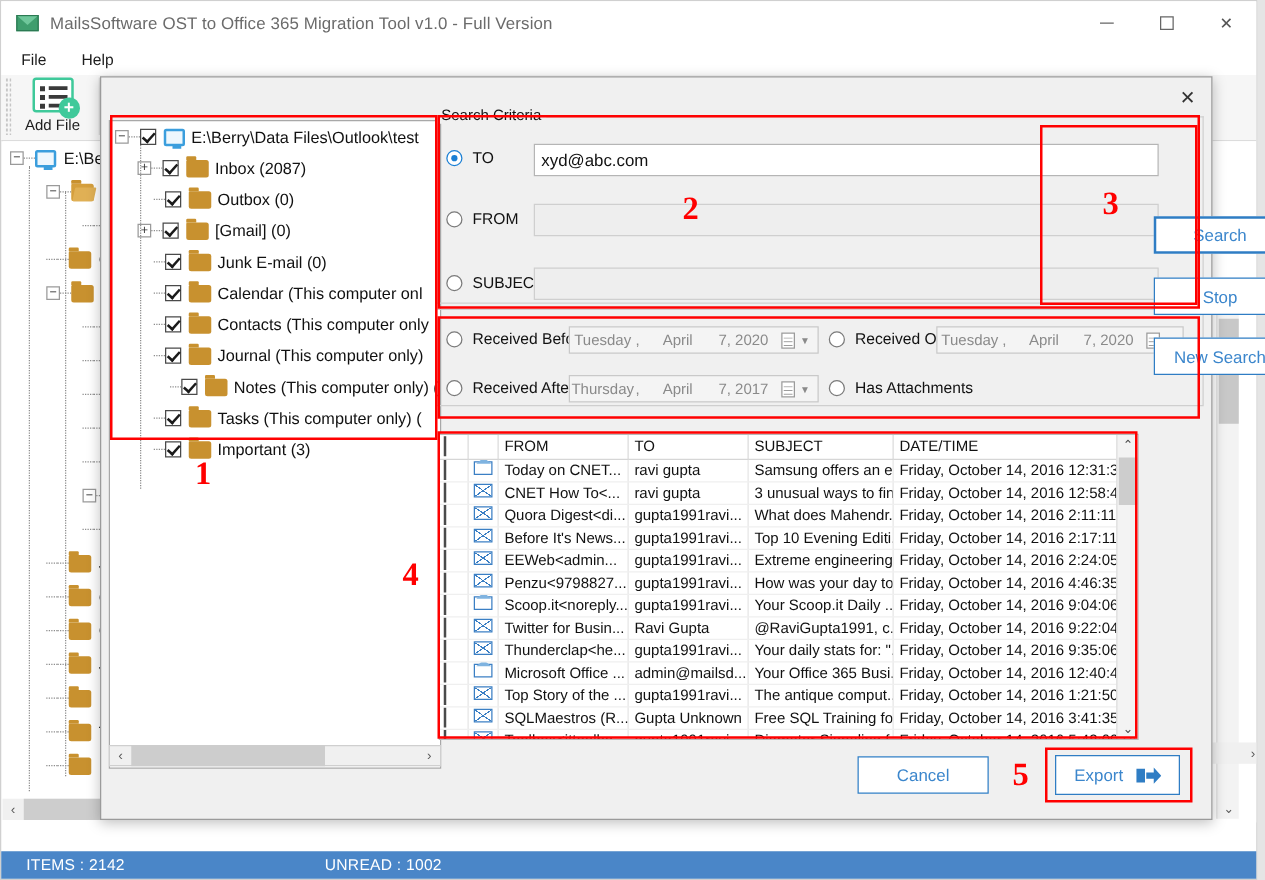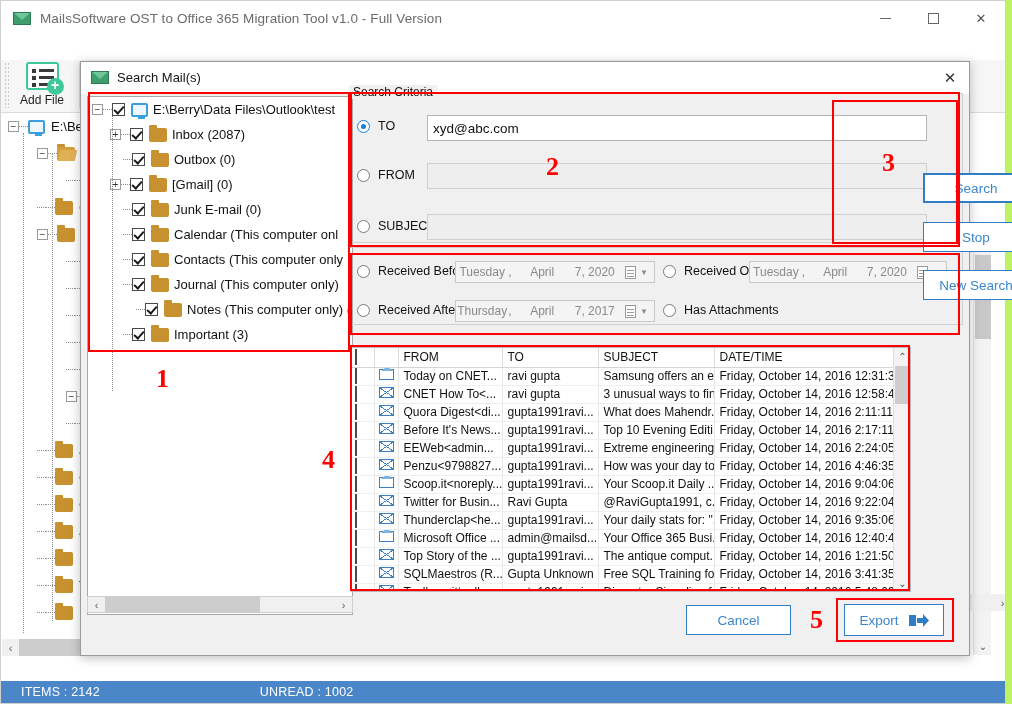--- a/index.html
+++ b/index.html
@@ -6,21 +6,21 @@
   html, body {
     margin: 0; padding: 0;
     width: 1012px; height: 704px;
     overflow: hidden;
     font-family: "Liberation Sans", sans-serif;
     background: #1b1b1b;
   }
   #app {
     position: relative;
     width: 1012px; height: 704px;
-    background: #bef264;
+    background: #e5e5e5;
     overflow: hidden;
   }
 
   
   .main-window {
     position: absolute;
     left: 0; top: 0;
     width: 1006px; height: 704px;
     background: #ffffff;
     border: 1px solid #d0d0d0;
@@ -436,20 +436,24 @@
         <div class="win-btn">
             <span class="bar"></span>
           </div>
         <div class="win-btn">
             <span class="sq"></span>
           </div>
         <div class="win-btn">✕</div>
       </div>
     </div>
 
+    <div class="menubar">
+      <div class="menu-item">File</div>
+      <div class="menu-item">Help</div>
+    </div>
 
     <div class="toolbar">
       <div class="tb-dots"></div>
       <div class="tb-item">
         <div class="addfile-icon">
           <span class="afi-dot" style="top:5px"></span>
           <span class="afi-row" style="top:5px;left:11px;width:15px"></span>
           <span class="afi-dot" style="top:12px"></span>
           <span class="afi-row" style="top:12px;left:11px;width:15px"></span>
           <span class="afi-dot" style="top:19px"></span>
@@ -636,26 +640,20 @@
       </div>
     </div>
 
     <div class="statusbar">
       <div class="status-item">ITEMS : 2142</div>
       <div class="status-item second">UNREAD : 1002</div>
     </div>
   </div>
 
   <div class="dialog">
-    <div class="dlg-title">
-      <div class="dlg-icon">
-        <div class="env"></div>
-      </div>
-      <div class="dlg-title-text">Search Mail(s)</div>
-    </div>
     <div class="dlg-close">✕</div>
 
     <div class="dlg-tree">
       <div class="vline" style="left:24px; top:16px; height:278px;"></div>
 
       <div class="dt-row">
         <span class="exp-box">−</span>
         <span class="dots-h"></span>
         <span class="chk on"></span>
         <span class="monitor" style="margin-left:3px"></span>
@@ -713,20 +711,26 @@
         <span class="dt-label">Journal (This computer only)</span>
       </div>
 
       <div class="dt-row" style="padding-left:48px">
         <span class="dots-h"></span>
         <span class="chk on"></span>
         <span class="folder" style="margin-left:3px"></span>
         <span class="dt-label">Notes (This computer only) (</span>
       </div>
 
+      <div class="dt-row" style="padding-left:35px">
+        <span class="dots-h"></span>
+        <span class="chk on"></span>
+        <span class="folder" style="margin-left:3px"></span>
+        <span class="dt-label">Tasks (This computer only) (</span>
+      </div>
 
       <div class="dt-row" style="padding-left:35px">
         <span class="dots-h"></span>
         <span class="chk on"></span>
         <span class="folder" style="margin-left:3px"></span>
         <span class="dt-label">Important (3)</span>
       </div>
     </div>
 
     <div class="dlg-tree-hscroll">

